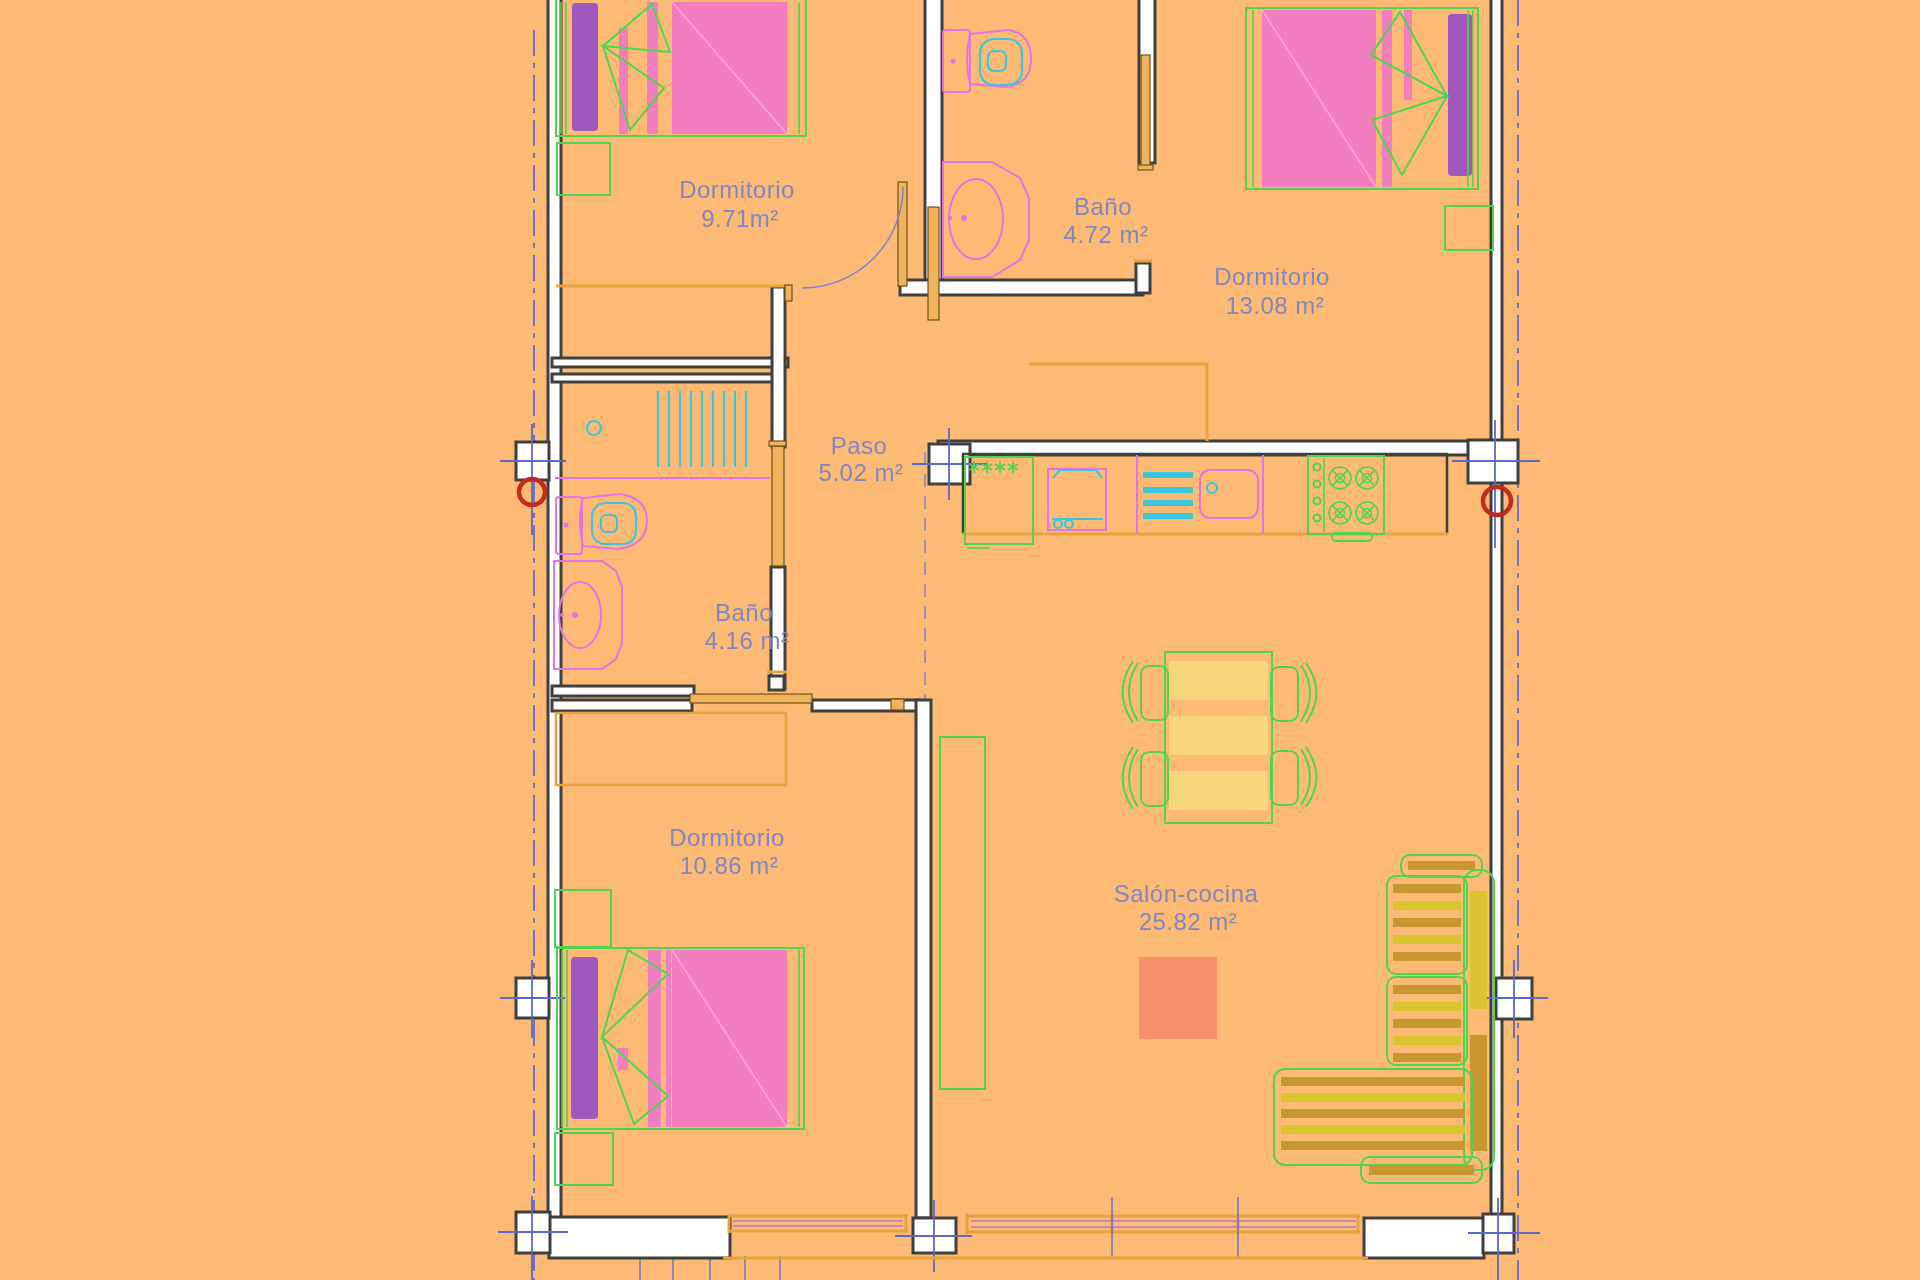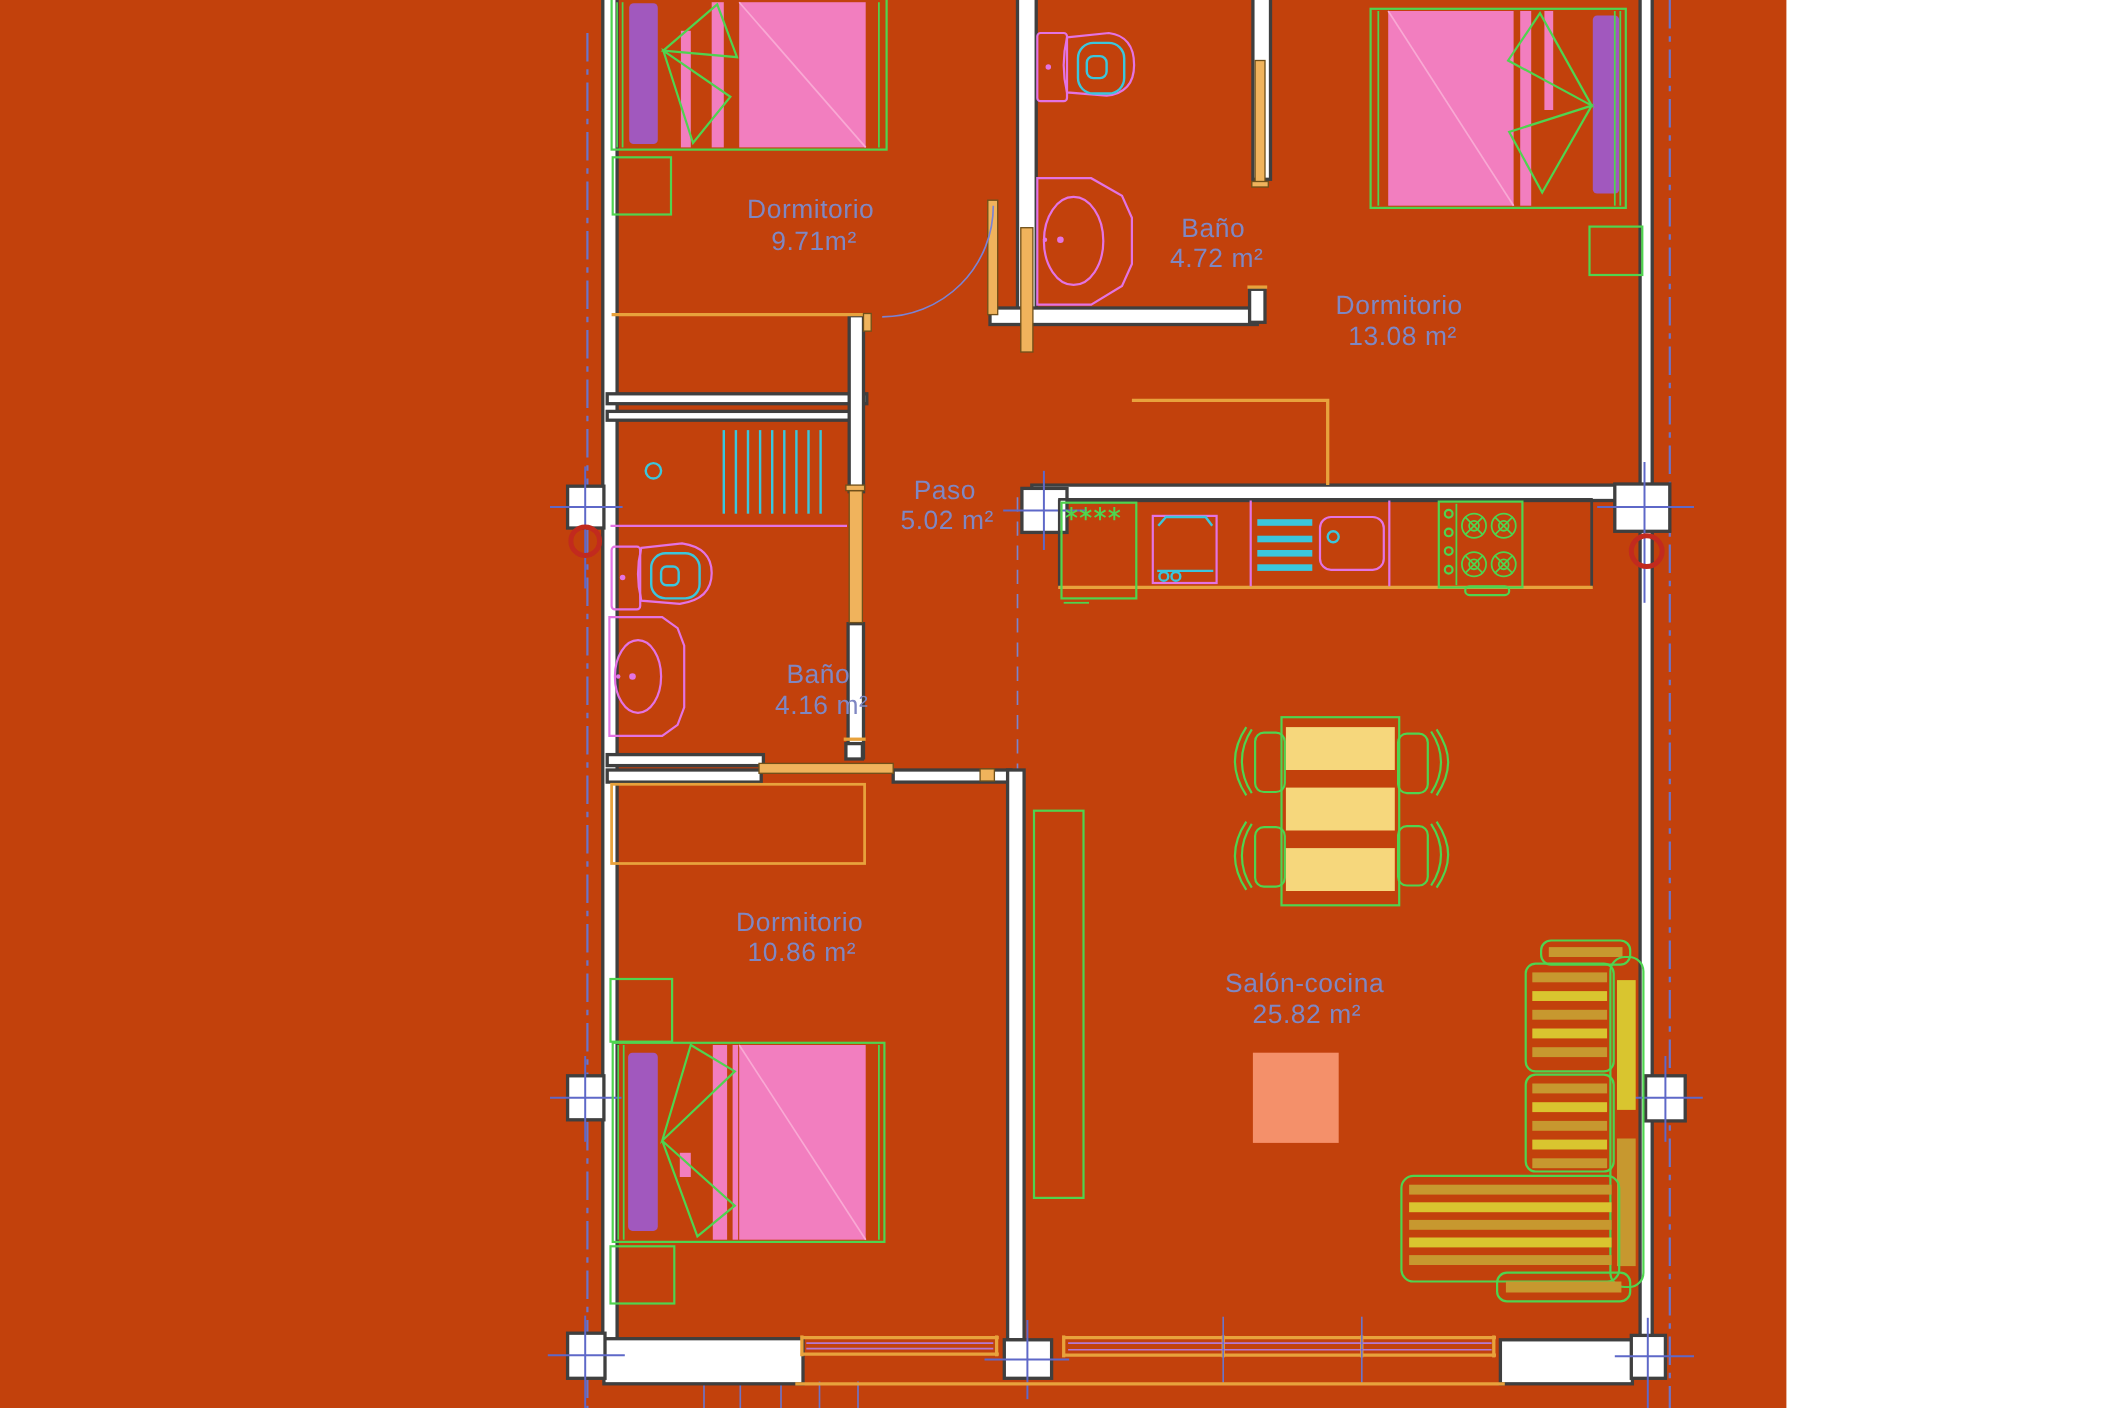--- a/index.html
+++ b/index.html
@@ -1,16 +1,16 @@
 <!DOCTYPE html>
 <html><head>
 <meta charset="utf-8">
 <style>
   html,body{margin:0;padding:0;background:#ffffff;}
-  #stage{position:relative;width:1624px;height:1280px;background:#c2410c;overflow:hidden;}
+  #stage{position:relative;width:1920px;height:1280px;background:#fdba74;overflow:hidden;}
   svg{position:absolute;left:0;top:0;}
   .wallf{fill:#ffffff;stroke:#3f3f3f;stroke-width:3;}
   .green{stroke:#4FD44F;fill:none;stroke-width:2;}
   .greenln{stroke:#4FD44F;stroke-width:1.6;}
   .magenta{stroke:#E373E3;fill:none;stroke-width:2;}
   .mfill{fill:#E373E3;}
   .cyan{stroke:#3BC6DC;fill:none;stroke-width:2.2;}
   .cyfill{fill:#3BC6DC;}
   .orangeln{stroke:#E8A23C;stroke-width:3;fill:none;}
   .door{fill:#F0B35C;stroke:#70501a;stroke-width:1.2;}

